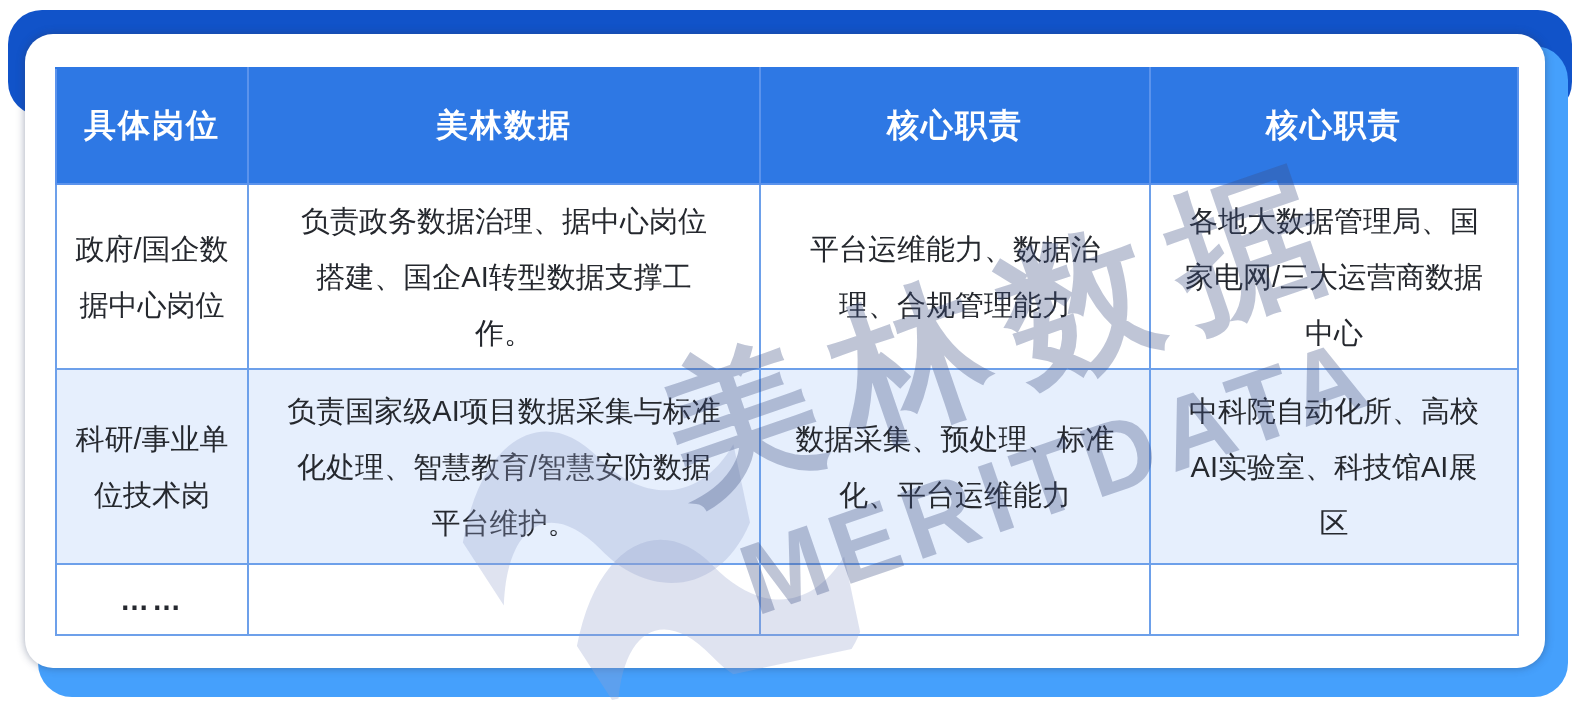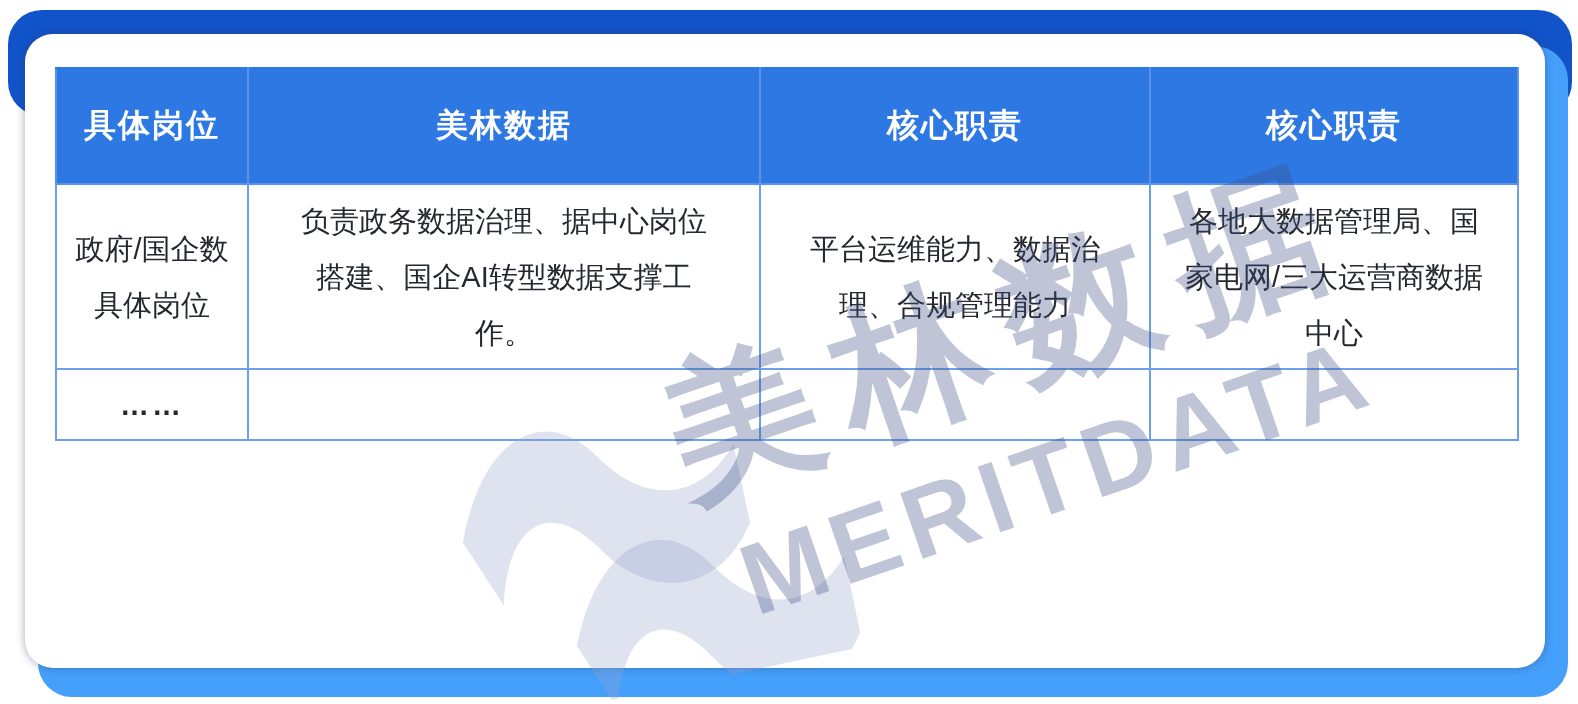--- a/index.html
+++ b/index.html
@@ -104,29 +104,41 @@
       <tr>
         <th>具体岗位</th>
         <th>美林数据</th>
         <th>核心职责</th>
         <th>核心职责</th>
       </tr>
     </thead>
     <tbody>
       <tr class="row-1">
         <td>政府/国企数
-具体岗位</td>
+据中心岗位</td>
         <td>负责政务数据治理、据中心岗位
 搭建、国企AI转型数据支撑工
 作。</td>
         <td>平台运维能力、数据治
 理、合规管理能力</td>
         <td>各地大数据管理局、国
 家电网/三大运营商数据
 中心</td>
+      </tr>
+      <tr class="row-2">
+        <td>科研/事业单
+位技术岗</td>
+        <td>负责国家级AI项目数据采集与标准
+化处理、智慧教育/智慧安防数据
+平台维护。</td>
+        <td>数据采集、预处理、标准
+化、平台运维能力</td>
+        <td>中科院自动化所、高校
+AI实验室、科技馆AI展
+区</td>
       </tr>
       <tr class="row-3">
         <td>……</td>
         <td></td>
         <td></td>
         <td></td>
       </tr>
     </tbody>
   </table>
 </div>

